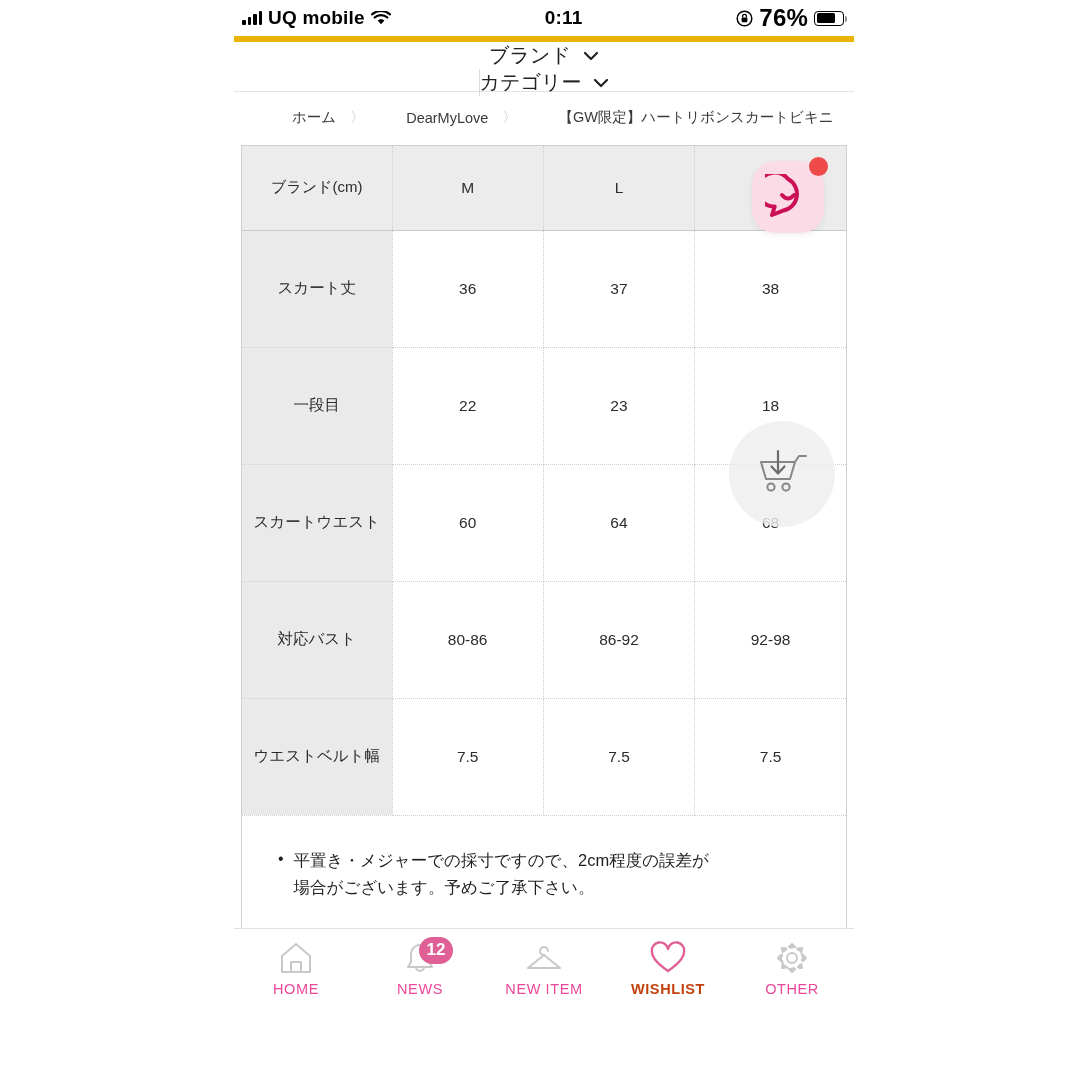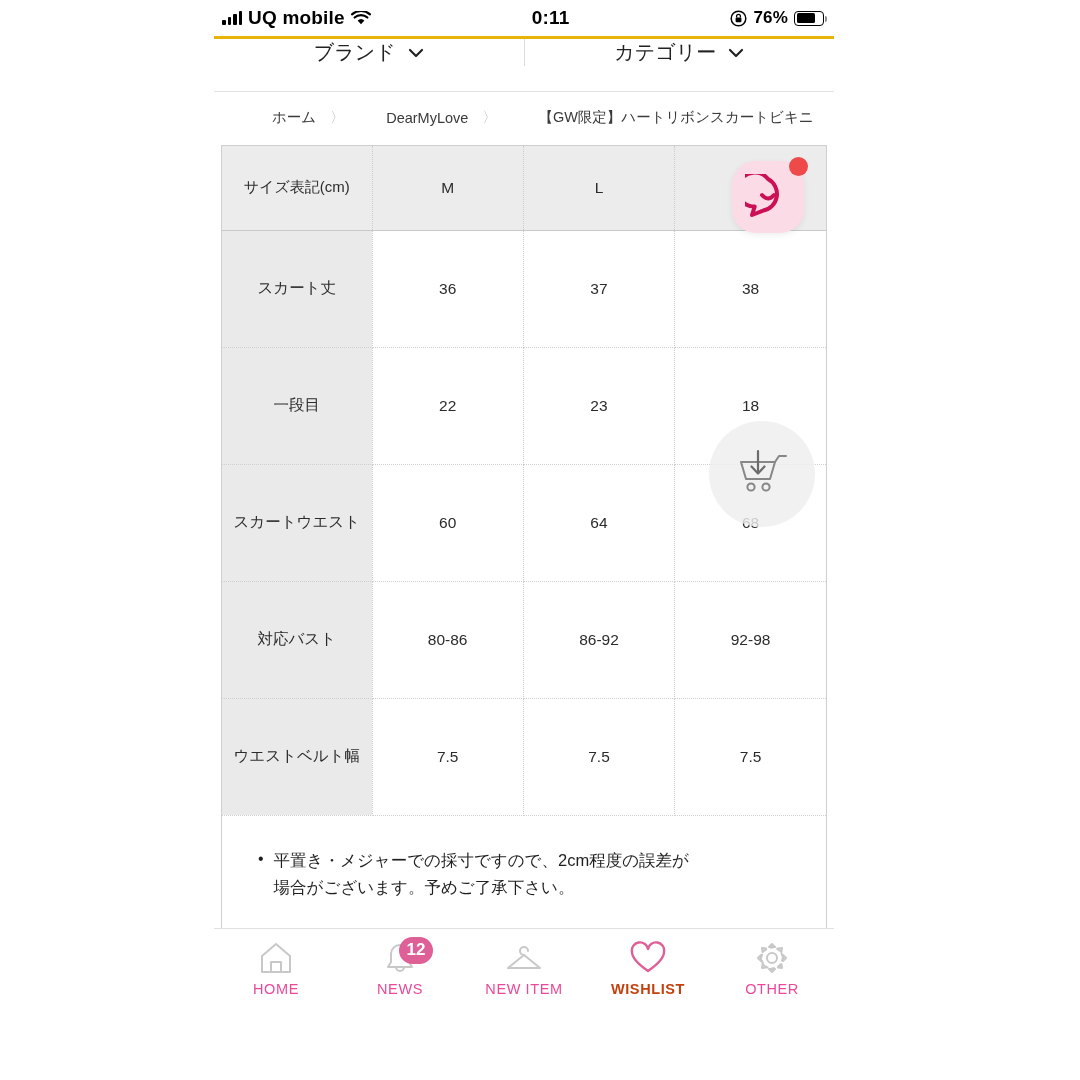--- a/index.html
+++ b/index.html
@@ -4,21 +4,21 @@
 <style>
   * { box-sizing: border-box; margin: 0; padding: 0; }
   html, body {
     width: 1080px; height: 1080px;
     background: #ffffff;
     font-family: "Liberation Sans", "DejaVu Sans", sans-serif;
     overflow: hidden;
   }
   .phone {
     position: absolute;
-    left: 214px; top: 0;
+    left: 234px; top: 0;
     width: 620px; height: 1008px;
     background: #ffffff;
   }
 
   
   .statusbar {
     height: 36px;
     display: flex; align-items: center;
     padding: 0 10px 0 8px;
     font-size: 19px; font-weight: bold; color: #000;
@@ -37,40 +37,40 @@
   .battery {
     width: 30px; height: 15px; border: 1.6px solid #000;
     border-radius: 4px; position: relative; padding: 1.6px;
   }
   .battery::after {
     content: ""; position: absolute; right: -4px; top: 4px;
     width: 2.4px; height: 6px; background: rgba(0,0,0,.45);
     border-radius: 0 2px 2px 0;
   }
   .battery span { display: block; height: 100%; background: #000; border-radius: 1.6px; }
-  .pct { font-size: 17px; font-weight: 600; }
+  .pct { font-size: 24px; font-weight: 600; }
 
   
   .appbar {
     height: 68px;
     display: flex; align-items: center; justify-content: space-between;
     padding: 0 24px;
   }
   .back { width: 42px; height: 42px; display: flex; align-items: center; justify-content: center; cursor: pointer; }
   .logo {
     font-family: "DejaVu Serif", "Liberation Serif", serif;
     font-size: 34px; letter-spacing: 7px;
     color: #cf7ba0; font-weight: 500; white-space: nowrap;
   }
   .cartbtn { width: 52px; height: 44px; display: flex; align-items: center; justify-content: center; cursor: pointer; }
 
   
   .navrow {
-    height: 56px; display: flex; align-items: flex-start;
-    border-top: 3px solid #eab308; border-bottom: 1px solid #e3e3e3;
+    height: 56px; display: flex; align-items: center;
+    border-top: 6px solid #eab308; border-bottom: 1px solid #e3e3e3; flex-direction: column;
   }
   .navcell {
     flex: 1; display: flex; align-items: center; justify-content: center;
     gap: 12px; font-size: 20px; color: #222; cursor: pointer;
   }
   .navcell + .navcell { border-left: 1px solid #dcdcdc; }
   .chev { font-size: 14px; color: #333; }
 
   
   .crumbs {
@@ -216,21 +216,21 @@
   <div class="tablewrap">
     <table class="size">
       <colgroup>
           <col class="lab">
           <col>
           <col>
           <col>
         </colgroup>
       <thead>
         <tr>
-          <th class="lab">サイズ表記(cm)</th>
+          <th class="lab">ブランド(cm)</th>
           <th>M</th>
           <th>L</th>
           <th>LL</th>
         </tr>
       </thead>
       <tbody>
         <tr>
           <td class="lab">スカート丈</td>
           <td>36</td>
           <td>37</td>

